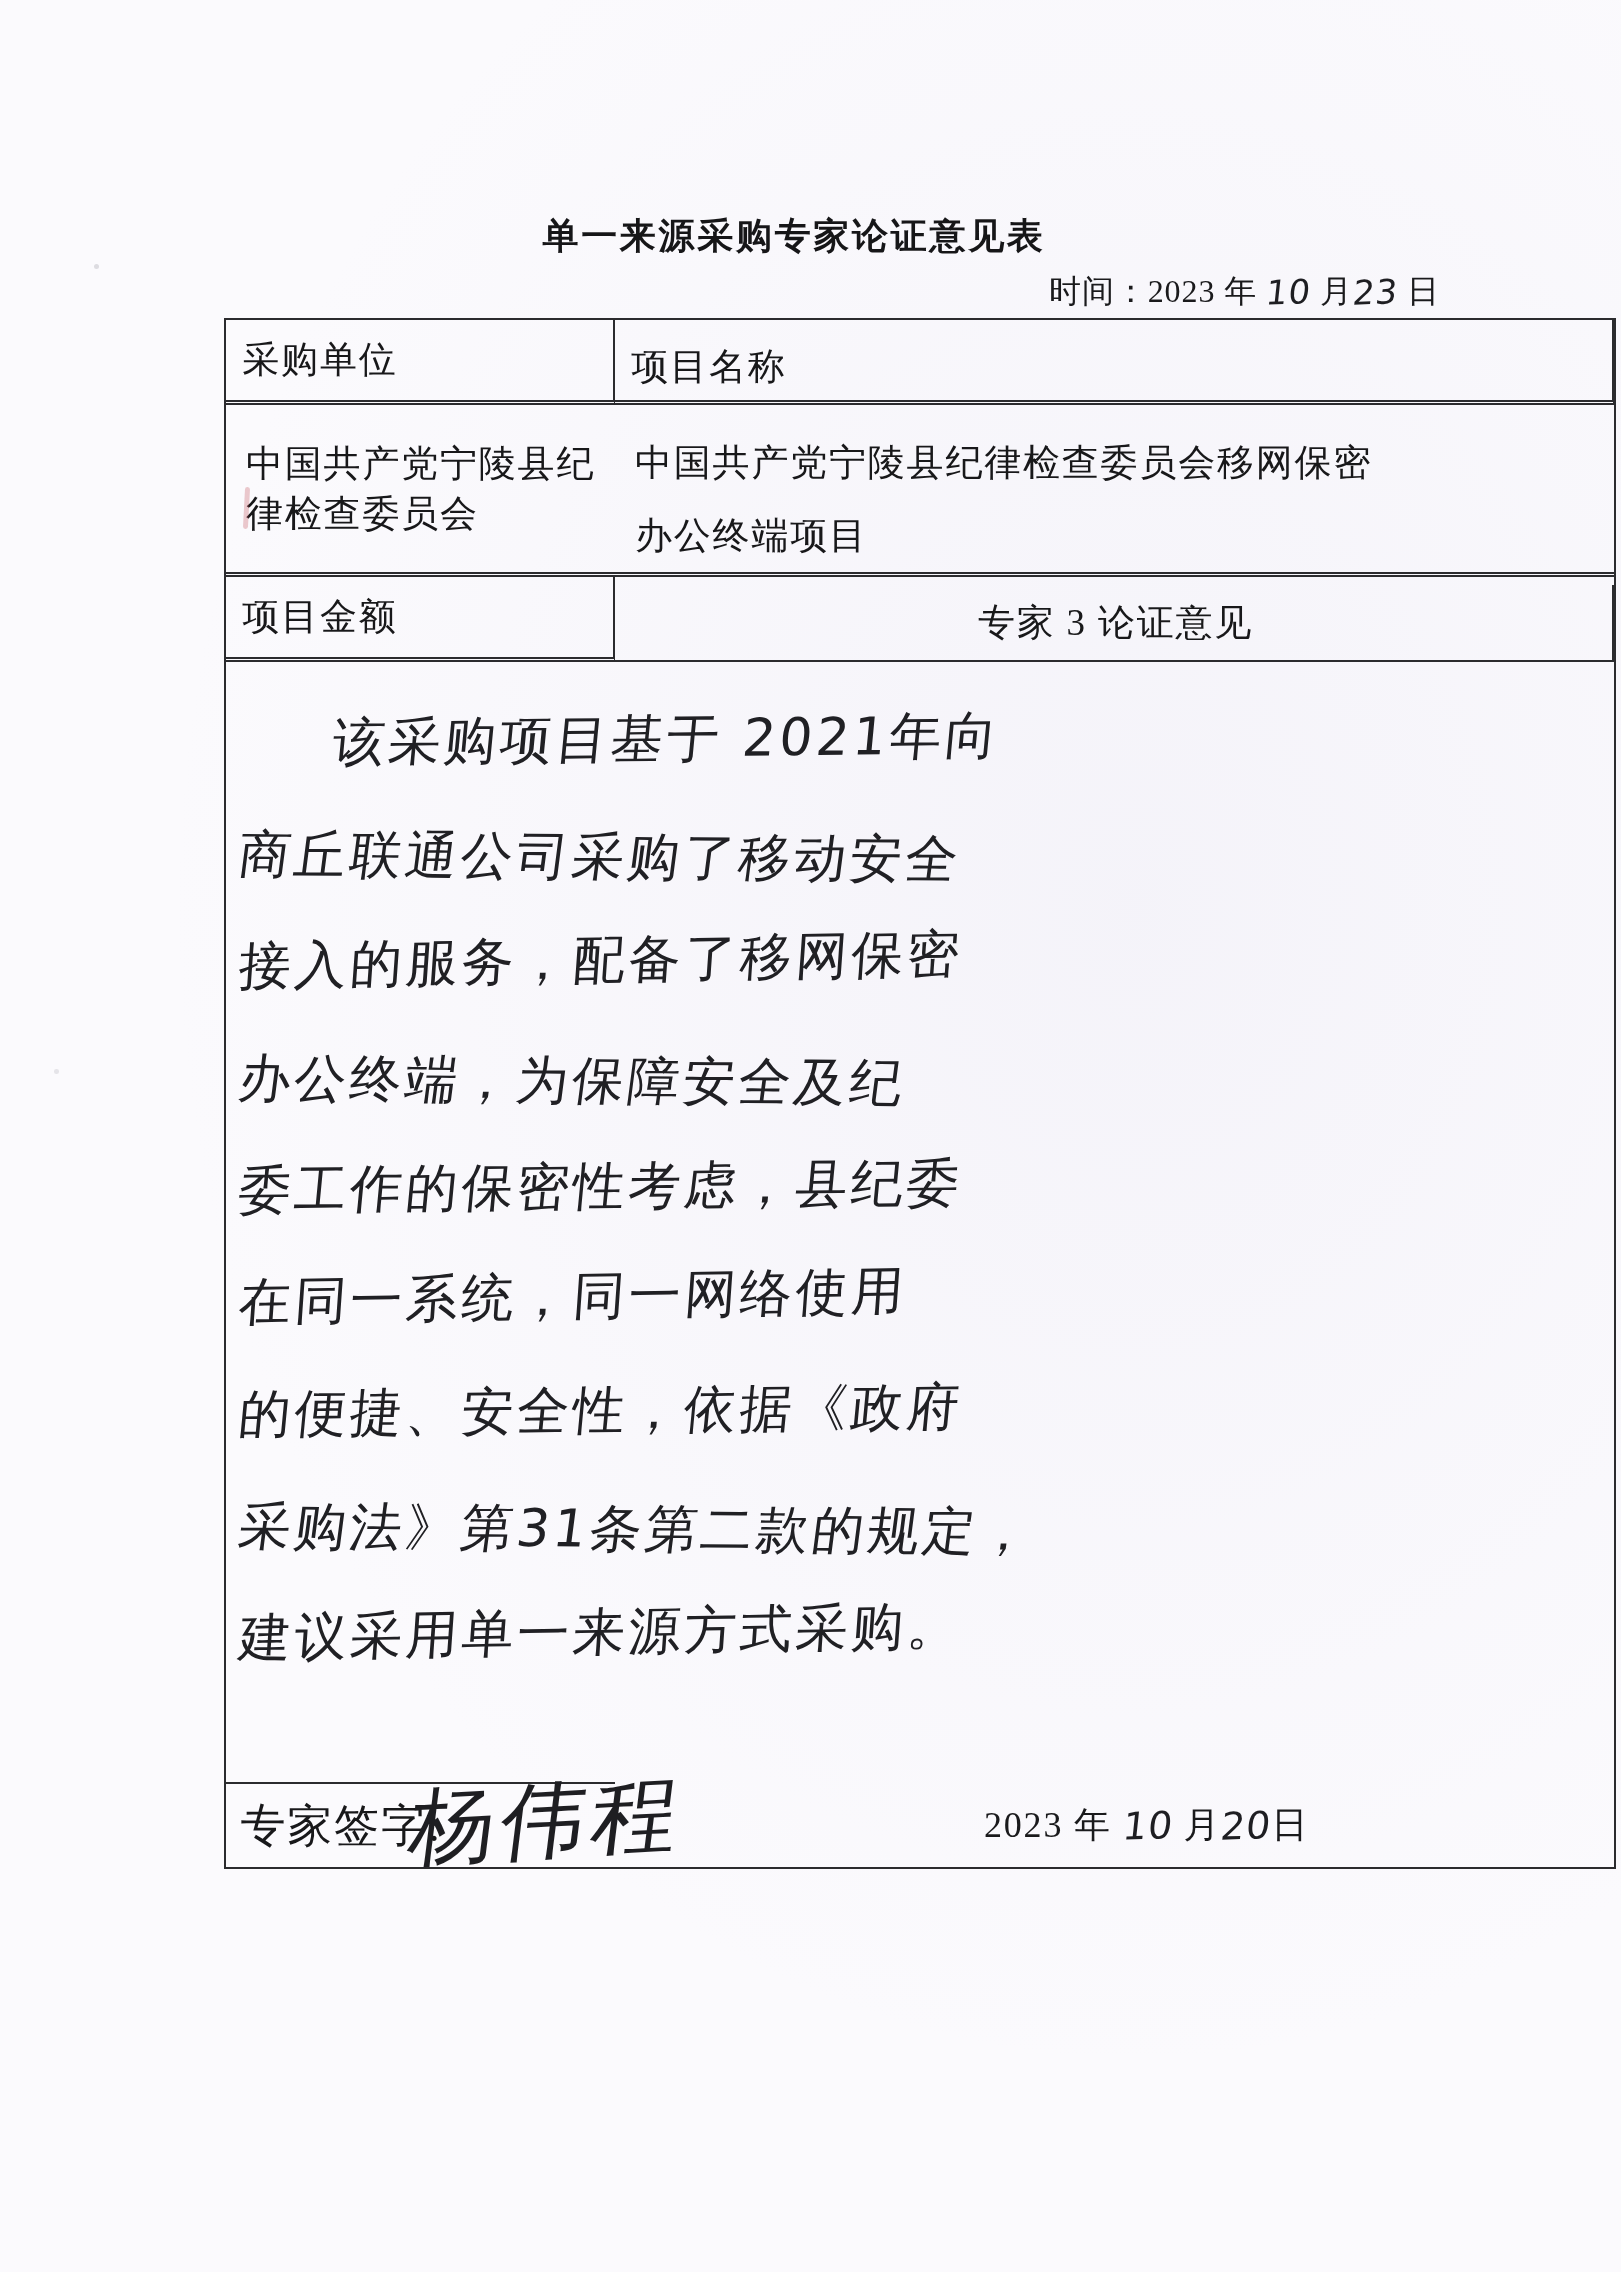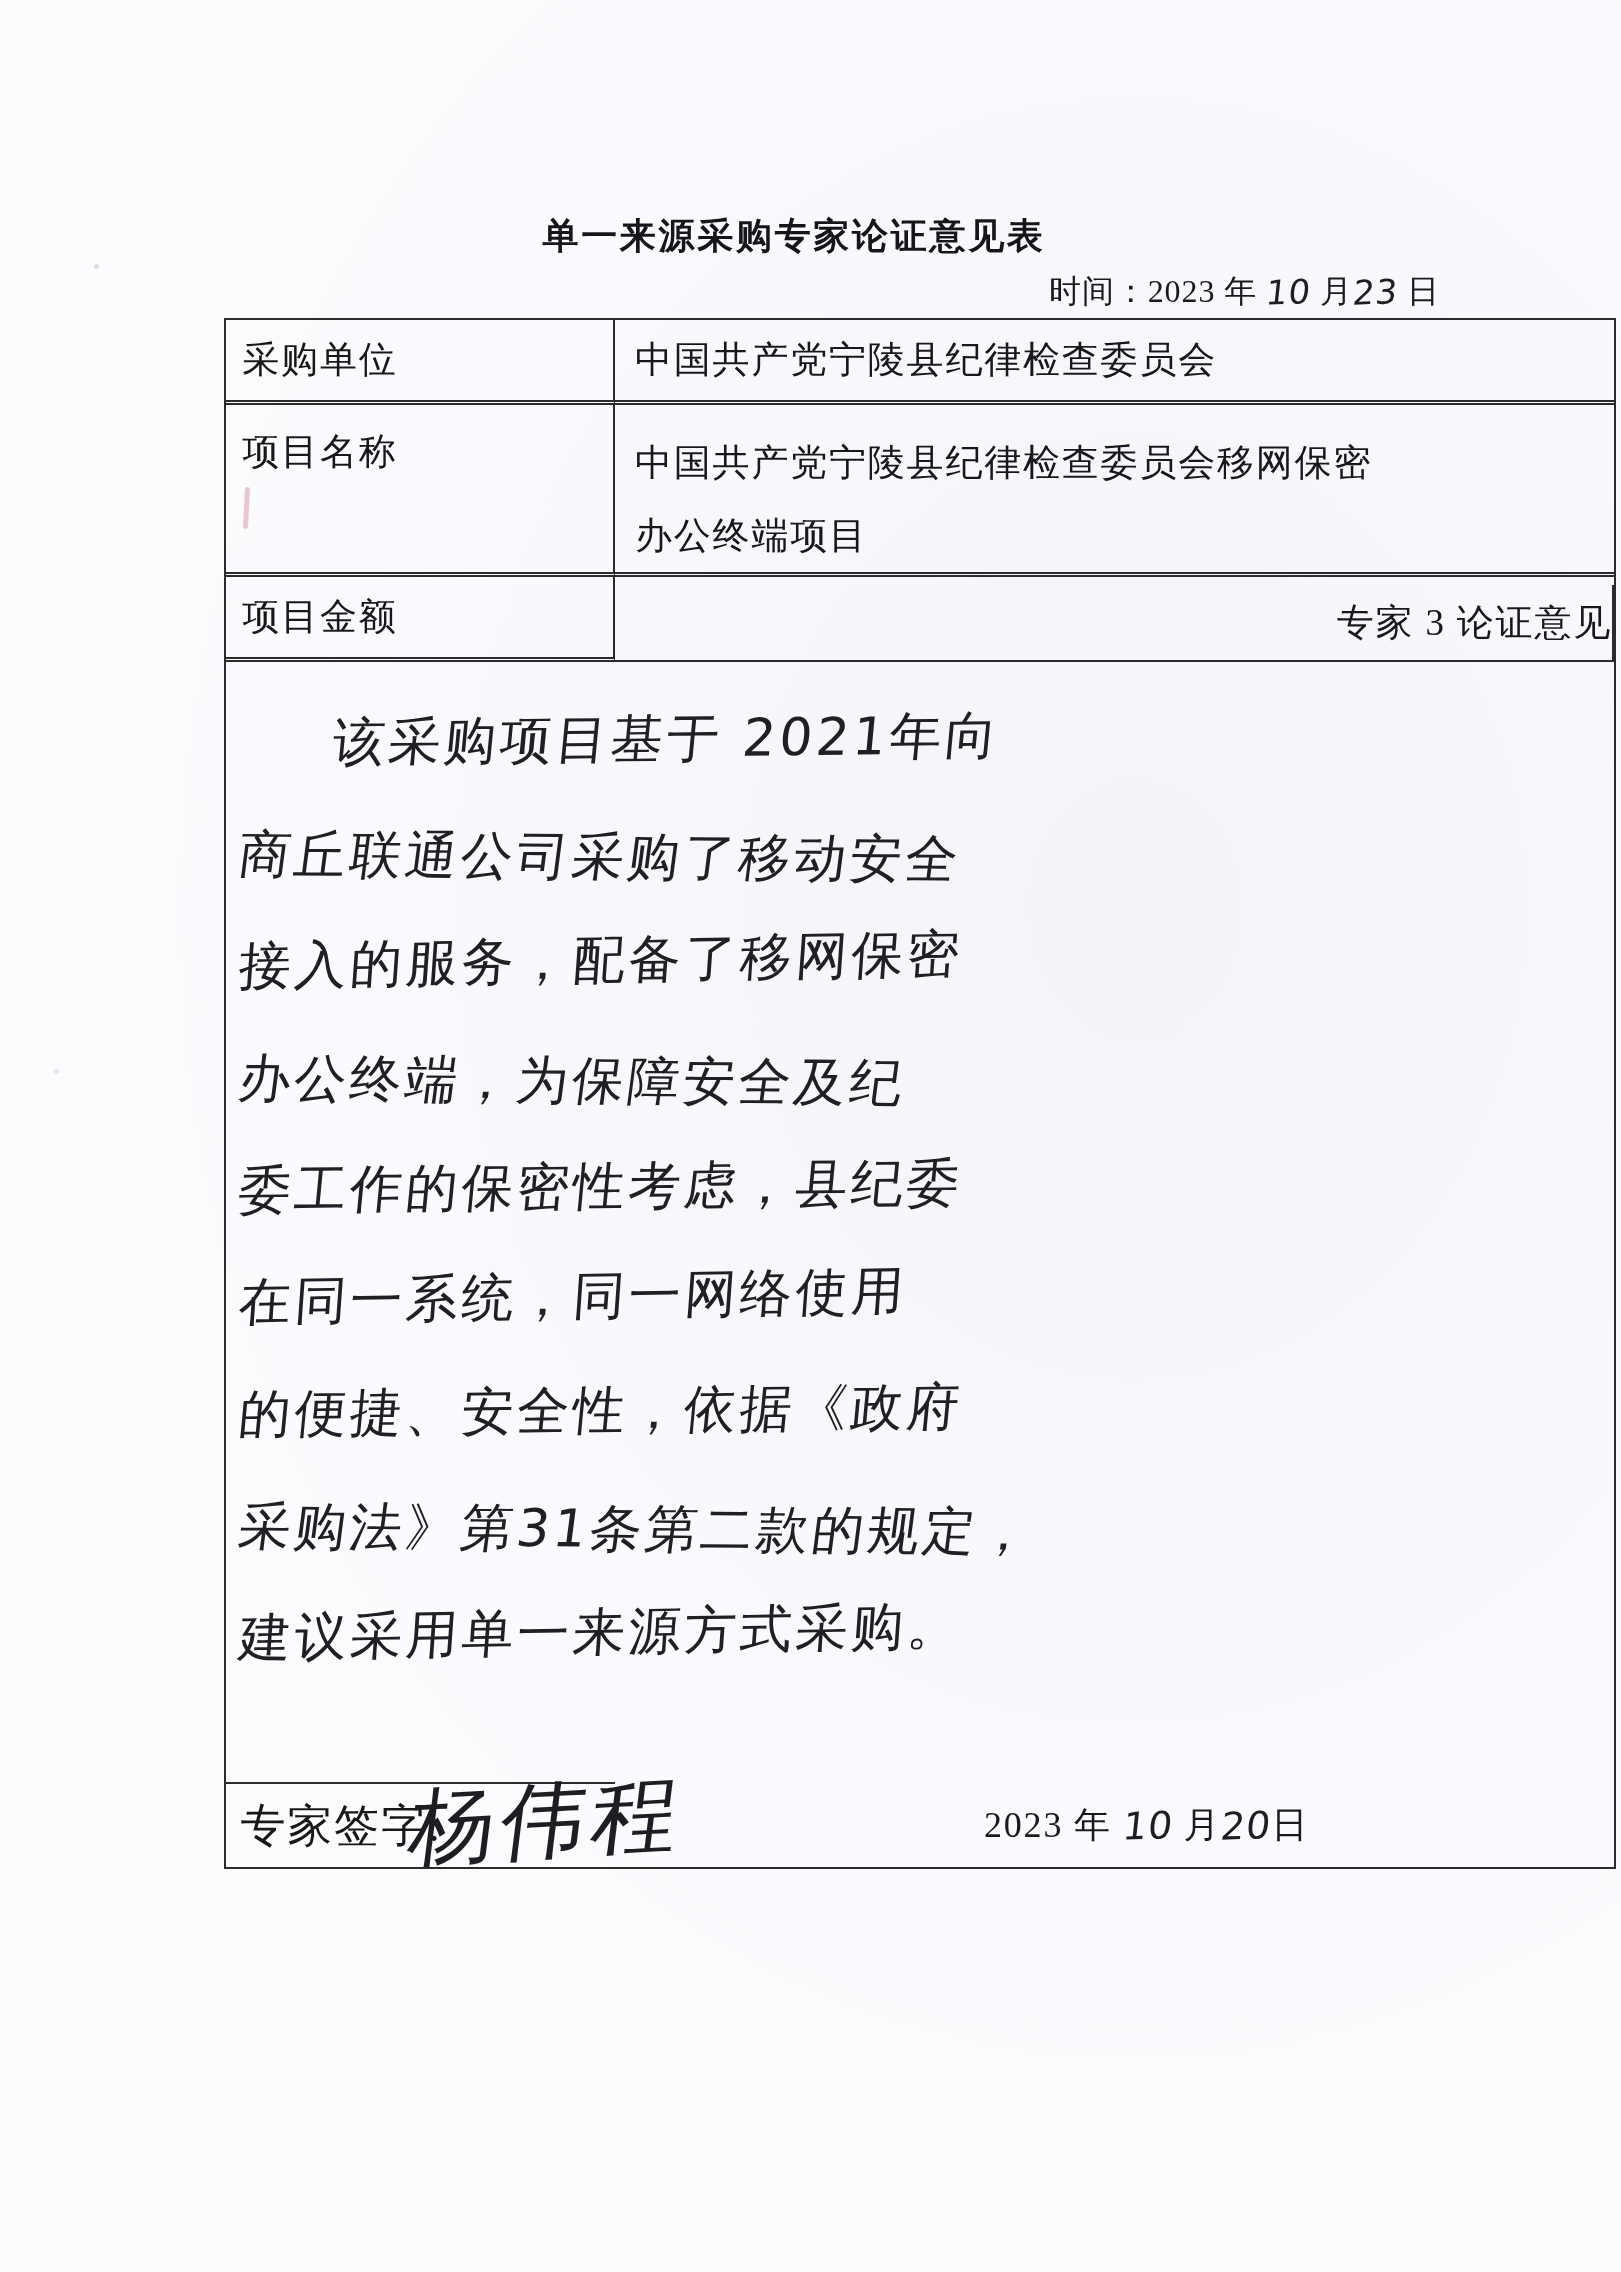--- a/index.html
+++ b/index.html
@@ -61,21 +61,21 @@
     display:flex;align-items:center;
     padding-left:20px;
     font-size:37px;letter-spacing:1.8px;color:#18181a;
   }
   .sep-double{border-bottom:5.4px double #2b2b2e;}
   .sep-solid{border-bottom:2.7px solid #2b2b2e;}
   .top-align{align-items:flex-start;}
   .lbl-name{padding-top:22px;}
   .val-name{flex-direction:column;align-items:flex-start;padding-top:22px;}
   .val-name .vline{height:83px;display:flex;align-items:center;}
-  .lbl-opinion{justify-content:flex-end;padding-left:4px;margin-top:8px;}
+  .lbl-opinion{justify-content:center;padding-left:4px;margin-top:8px;}
   
   .opinion-cell{
     padding:23.5px 9px 0 12.7px;
     display:block;
   }
   .op-line{
     height:112px;line-height:112px;
     font-family:"DejaVu Sans", sans-serif;
     font-size:52px;letter-spacing:3.6px;
     color:#202024;white-space:nowrap;
@@ -131,26 +131,26 @@
     <span class="hw hw-num">10</span>
     <span>月</span><span class="hw hw-num">23</span>
     <span>日</span>
   </div>
 
   <div class="form-table">
 
     <div class="cell lbl sep-double">
       <span>采购单位</span>
     </div>
+    <div class="cell lbl sep-double top-align lbl-name">
+      <span>项目名称</span>
+    </div>
+
     <div class="cell val sep-double">
       <span>中国共产党宁陵县纪律检查委员会</span>
-    </div>
-
-    <div class="cell lbl sep-double top-align lbl-name">
-      <span>项目名称</span>
     </div>
     <div class="cell val sep-double val-name">
       <div class="vline">中国共产党宁陵县纪律检查委员会移网保密</div>
       <div class="vline">办公终端项目</div>
     </div>
 
     <div class="cell lbl sep-double">
       <span>项目金额</span>
     </div>
 

